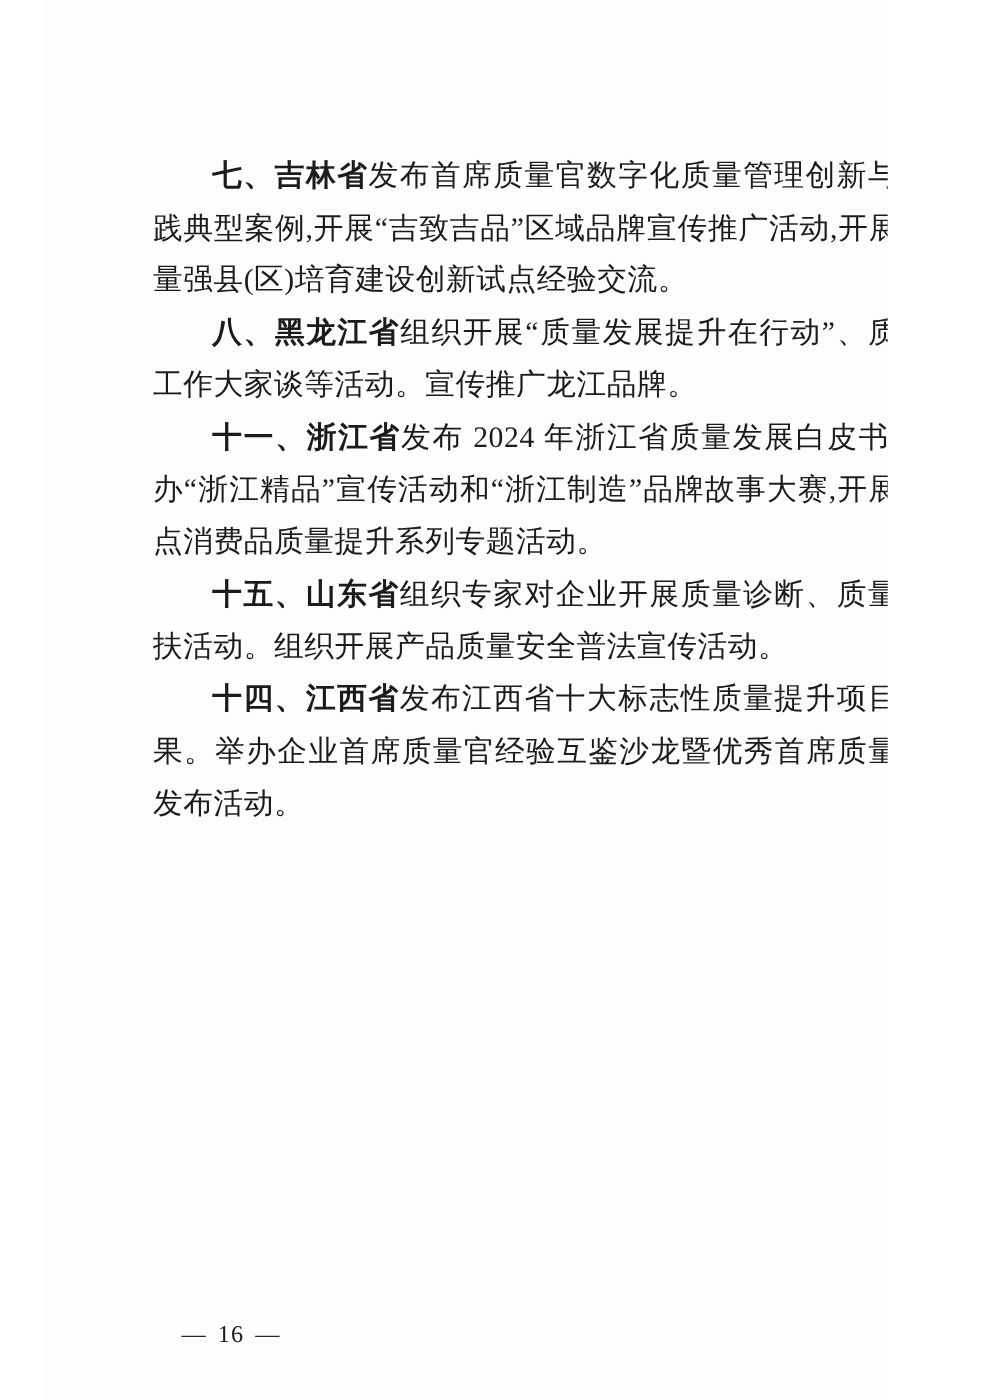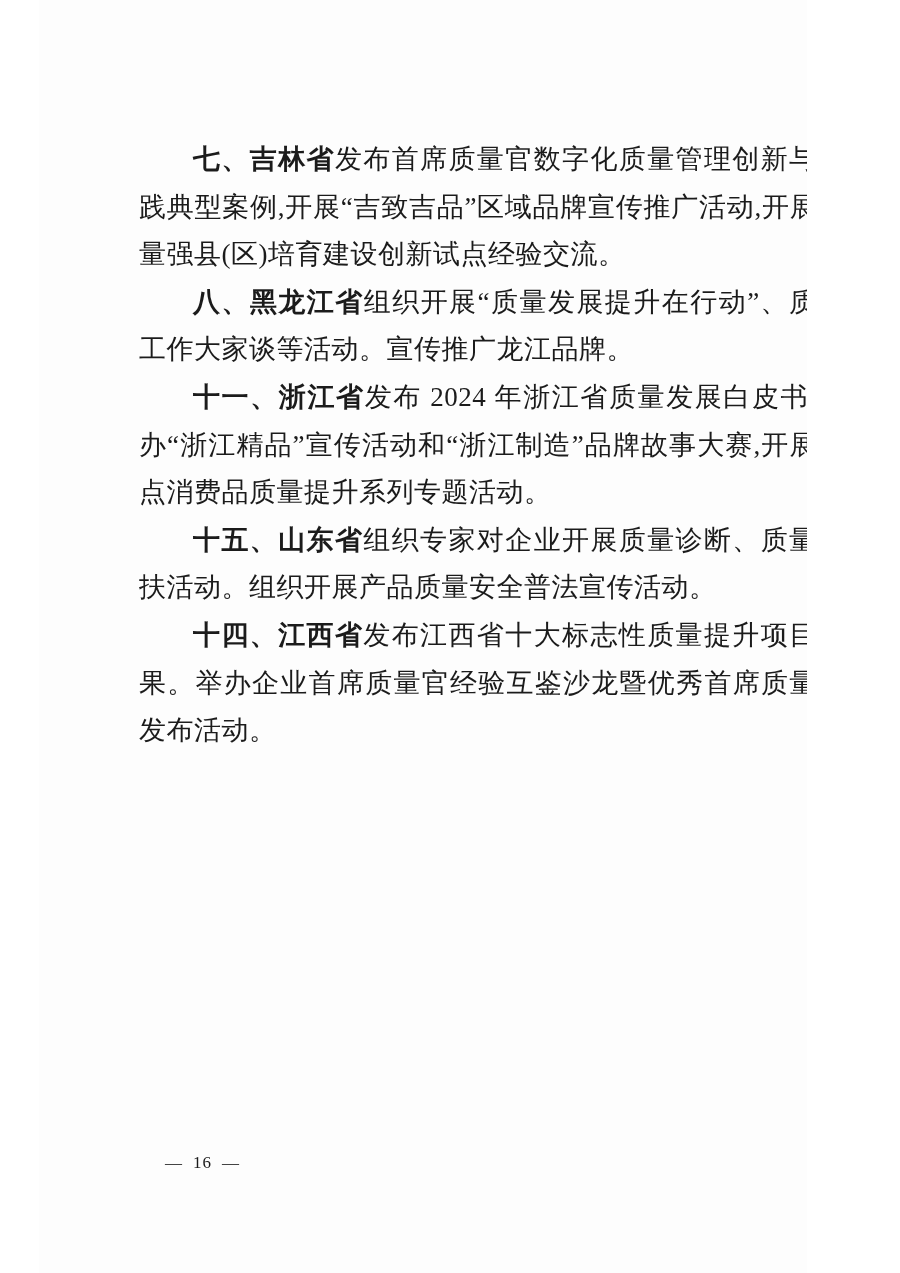--- a/index.html
+++ b/index.html
@@ -31,22 +31,22 @@
     text-justify: inter-ideograph;
     text-indent: 2em;
     letter-spacing: 0.5px;
   }
   .para .lead {
     font-weight: 700;
   }
   .footer {
     position: absolute;
     left: 116px;
-    top: 1153px;
-    font-size: 17px;
+    top: 1200px;
+    font-size: 22px;
     letter-spacing: 1px;
     white-space: nowrap;
   }
   .footer .dash {
     display: inline-block;
     margin: 0 10px;
   }
 </style>
 </head>
 <body>

